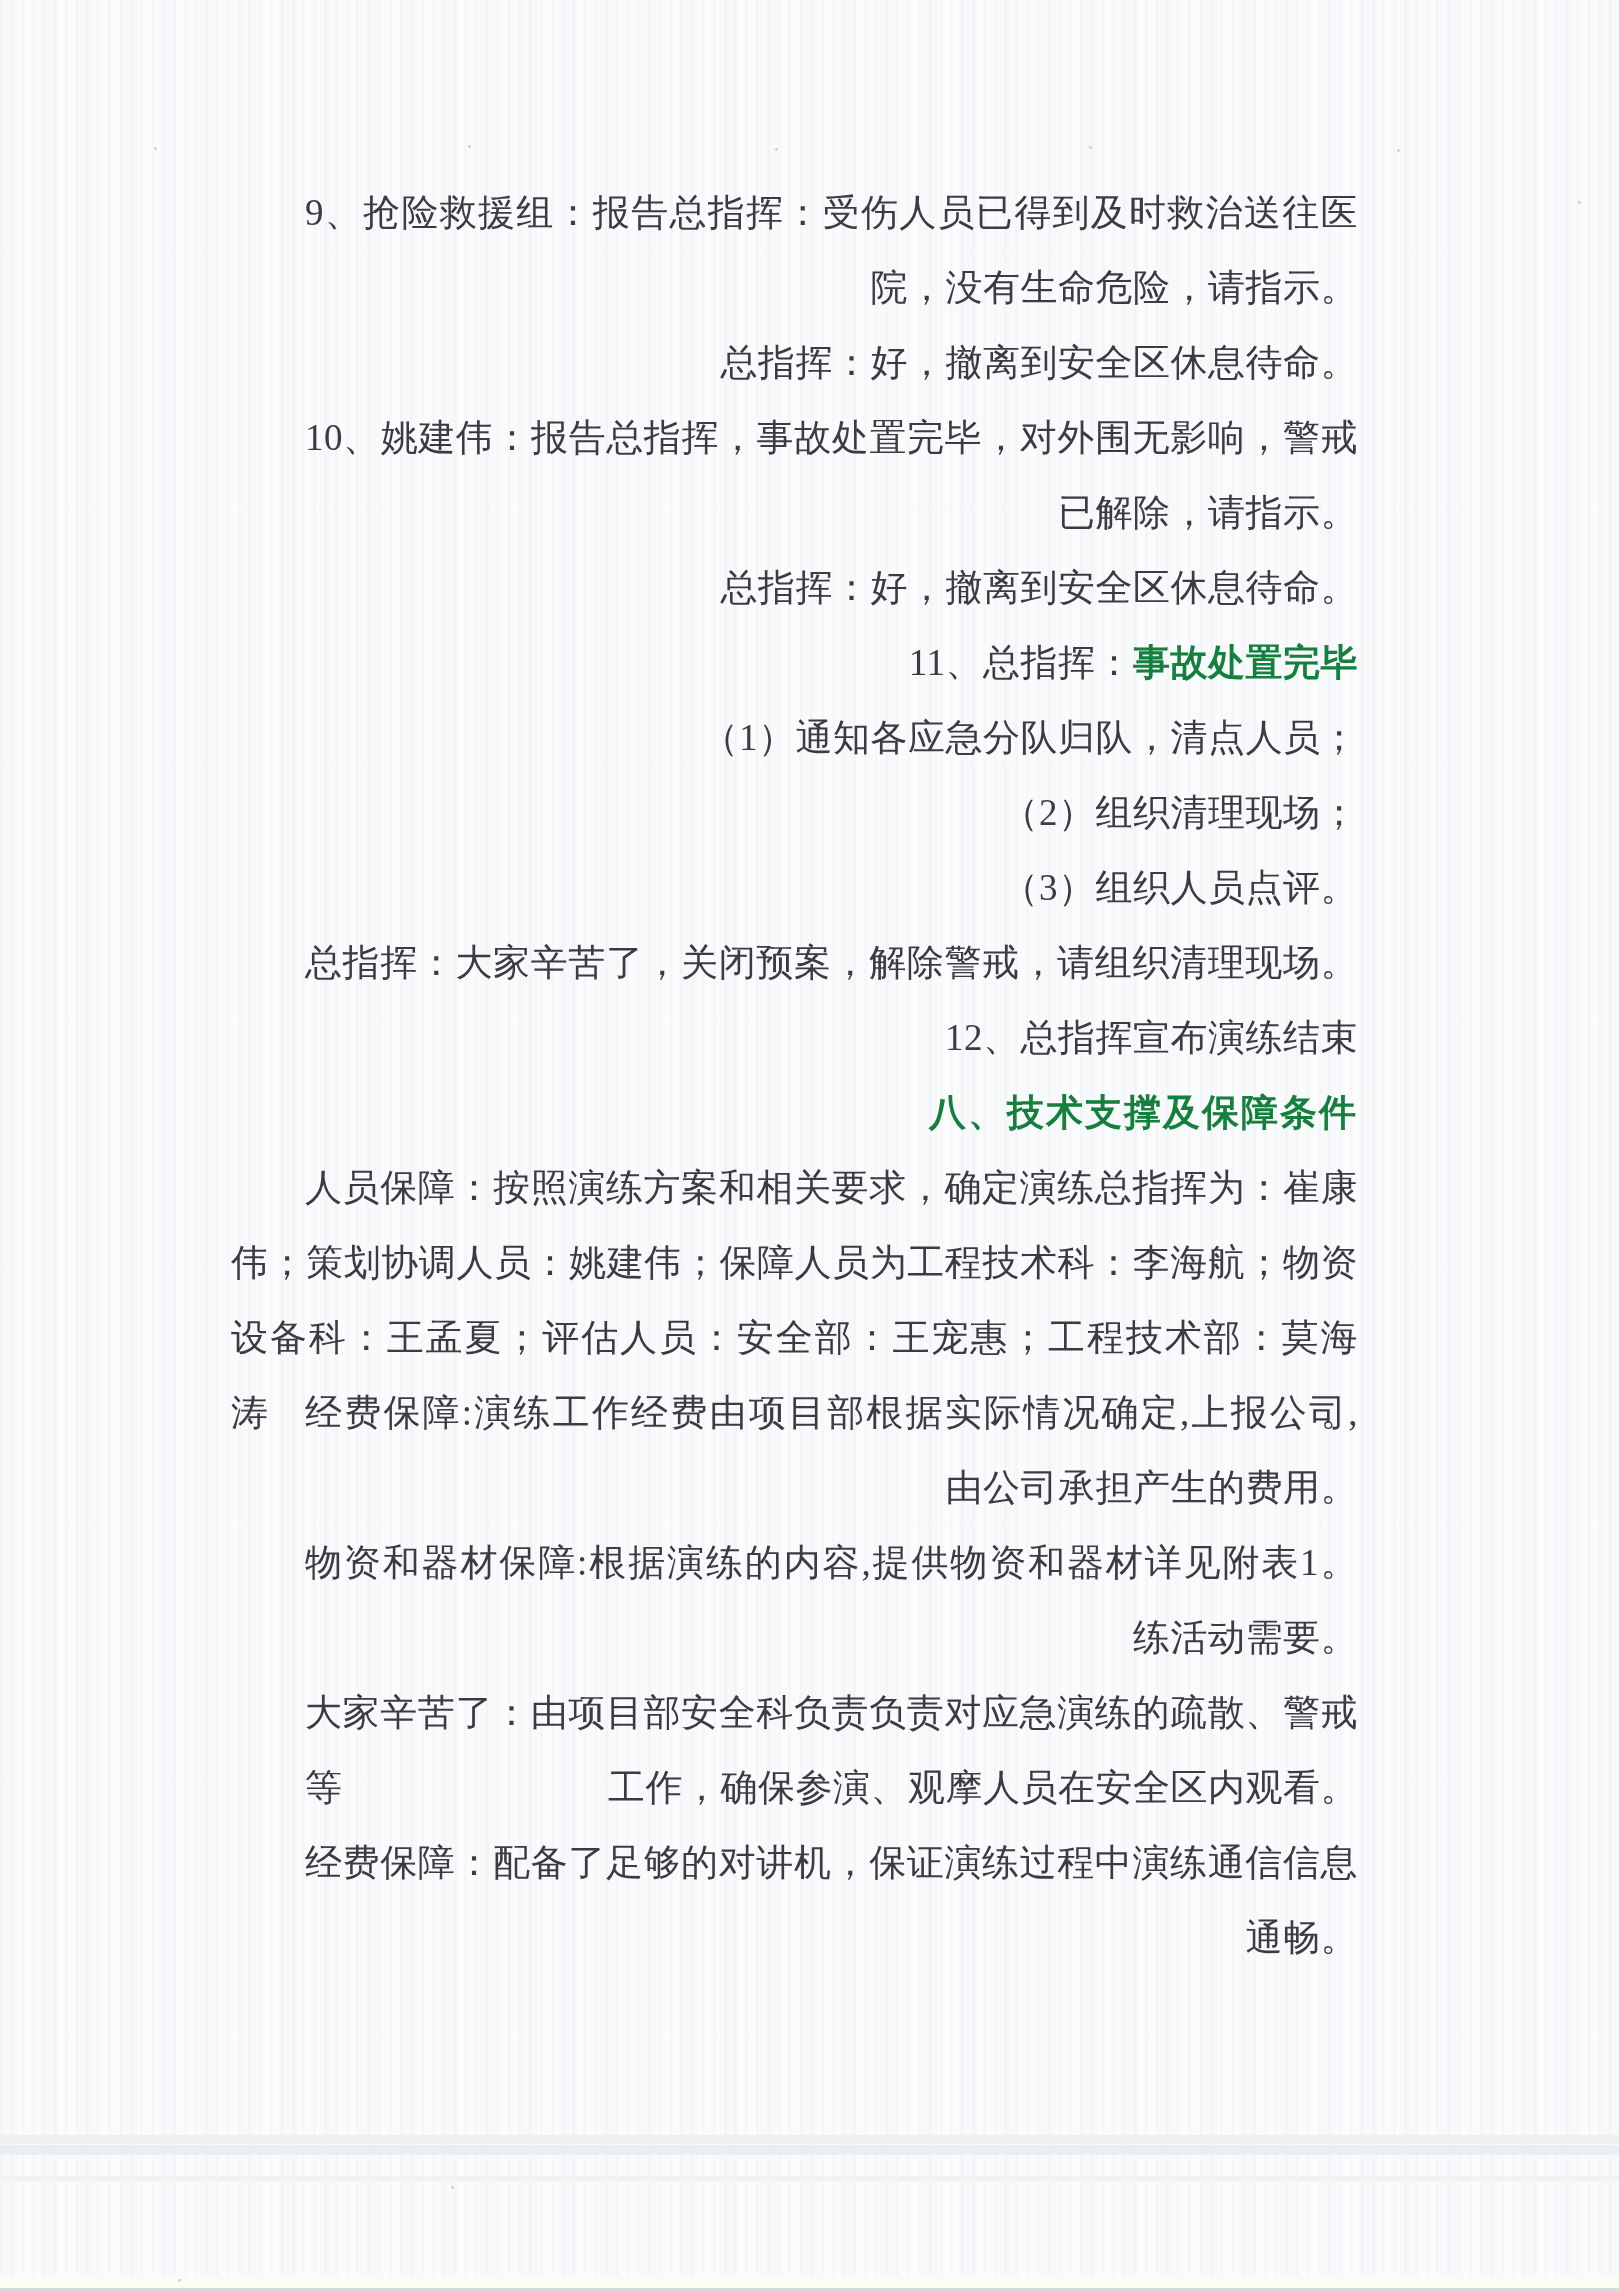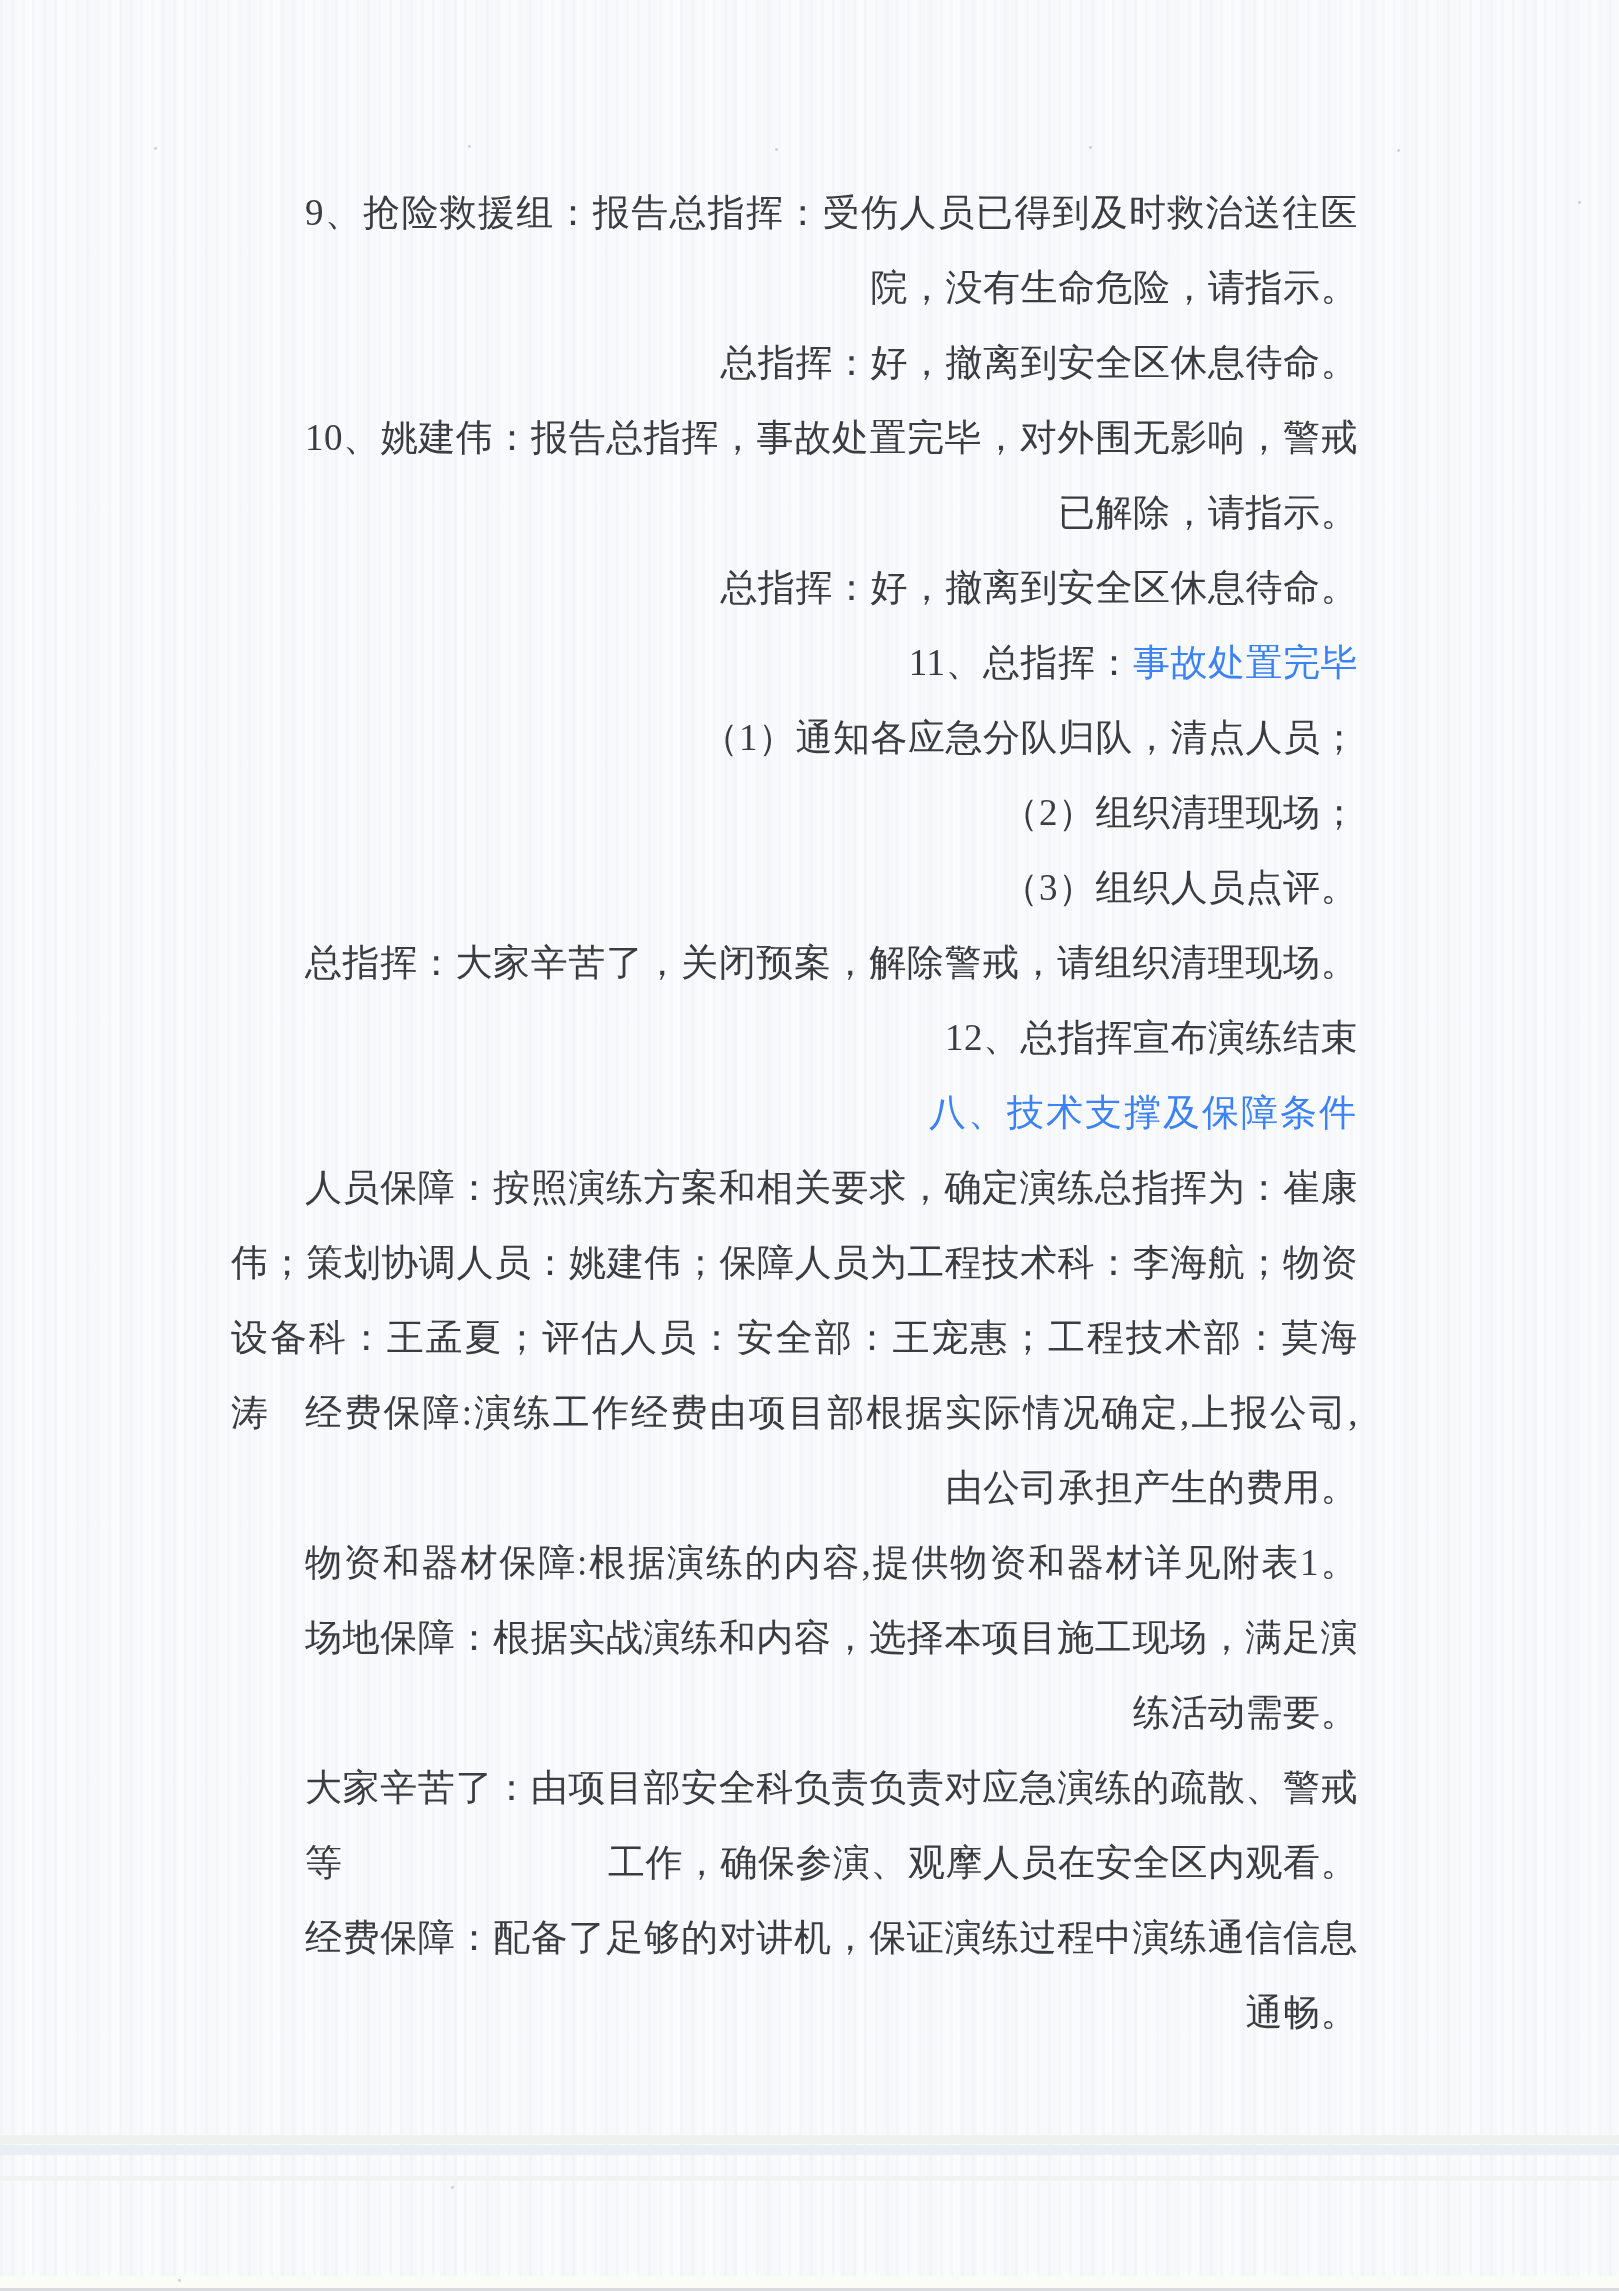--- a/index.html
+++ b/index.html
@@ -34,22 +34,22 @@
     text-align:right;
   }
   .line.full{
     white-space:normal;
     text-align:justify;
     text-align-last:justify;
   }
   .line.indent{ padding-left:2em; }
   .hei{
     font-family:"Liberation Sans","DejaVu Sans",sans-serif;
-    font-weight:400;
-    color:#3b82f6;
+    font-weight:700;
+    color:#15803d;
   }
   .heading{ letter-spacing:2px; }
   
   .band{ position:absolute;left:0;width:1619px;pointer-events:none; }
   .band-1{ top:2135px;height:8.8px;background:#eff1ee; }
   .band-2{ top:2145px;height:9.8px;background:#e9eef4; }
   .band-3{ top:2176px;height:4.9px;background:#f1f3f0; }
   .bottom-strip{ position:absolute;left:0;top:2276px;width:1619px;height:15.7px;background:#fcfcf7; }
   .speck{
     position:absolute;width:2.9px;height:2.9px;border-radius:50%;
@@ -74,21 +74,20 @@
     <div class="line indent">（3）组织人员点评。</div>
     <div class="line indent full">总指挥：大家辛苦了，关闭预案，解除警戒，请组织清理现场。</div>
     <div class="line indent">12、总指挥宣布演练结束</div>
     <div class="line indent hei heading">八、技术支撑及保障条件</div>
     <div class="line indent full">人员保障：按照演练方案和相关要求，确定演练总指挥为：崔康</div>
     <div class="line full">伟；策划协调人员：姚建伟；保障人员为工程技术科：李海航；物资</div>
     <div class="line full">设备科：王孟夏；评估人员：安全部：王宠惠；工程技术部：莫海涛。</div>
     <div class="line indent full">经费保障:演练工作经费由项目部根据实际情况确定,上报公司,</div>
     <div class="line">由公司承担产生的费用。</div>
     <div class="line indent full">物资和器材保障:根据演练的内容,提供物资和器材详见附表1。</div>
-    <div class="line indent full">场地保障：根据实战演练和内容，选择本项目施工现场，满足演</div>
     <div class="line">练活动需要。</div>
     <div class="line indent full">大家辛苦了：由项目部安全科负责负责对应急演练的疏散、警戒等</div>
     <div class="line">工作，确保参演、观摩人员在安全区内观看。</div>
     <div class="line indent full">经费保障：配备了足够的对讲机，保证演练过程中演练通信信息</div>
     <div class="line">通畅。</div>
   </div>
 
   <div class="band band-1"></div>
   <div class="band band-2"></div>
   <div class="band band-3"></div>

